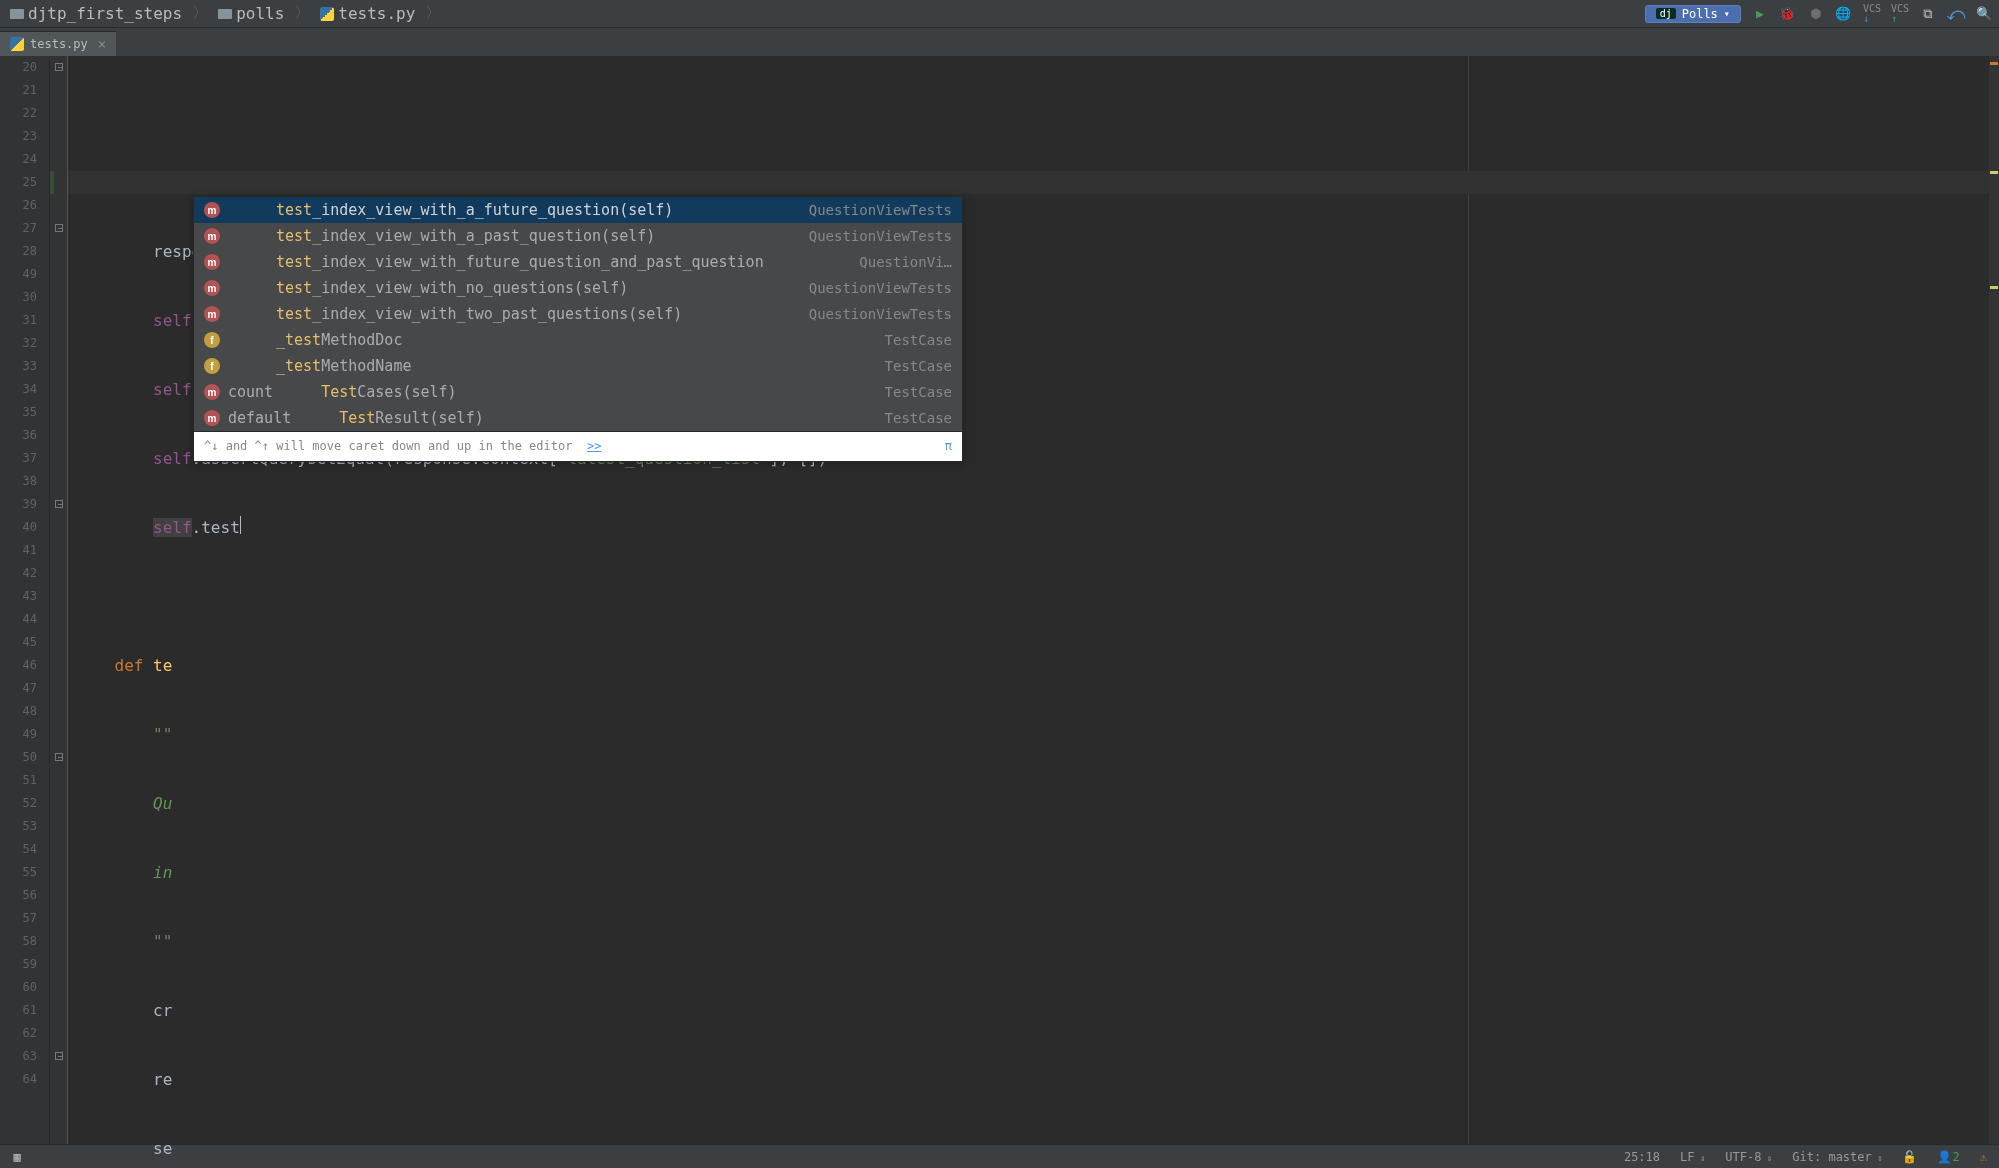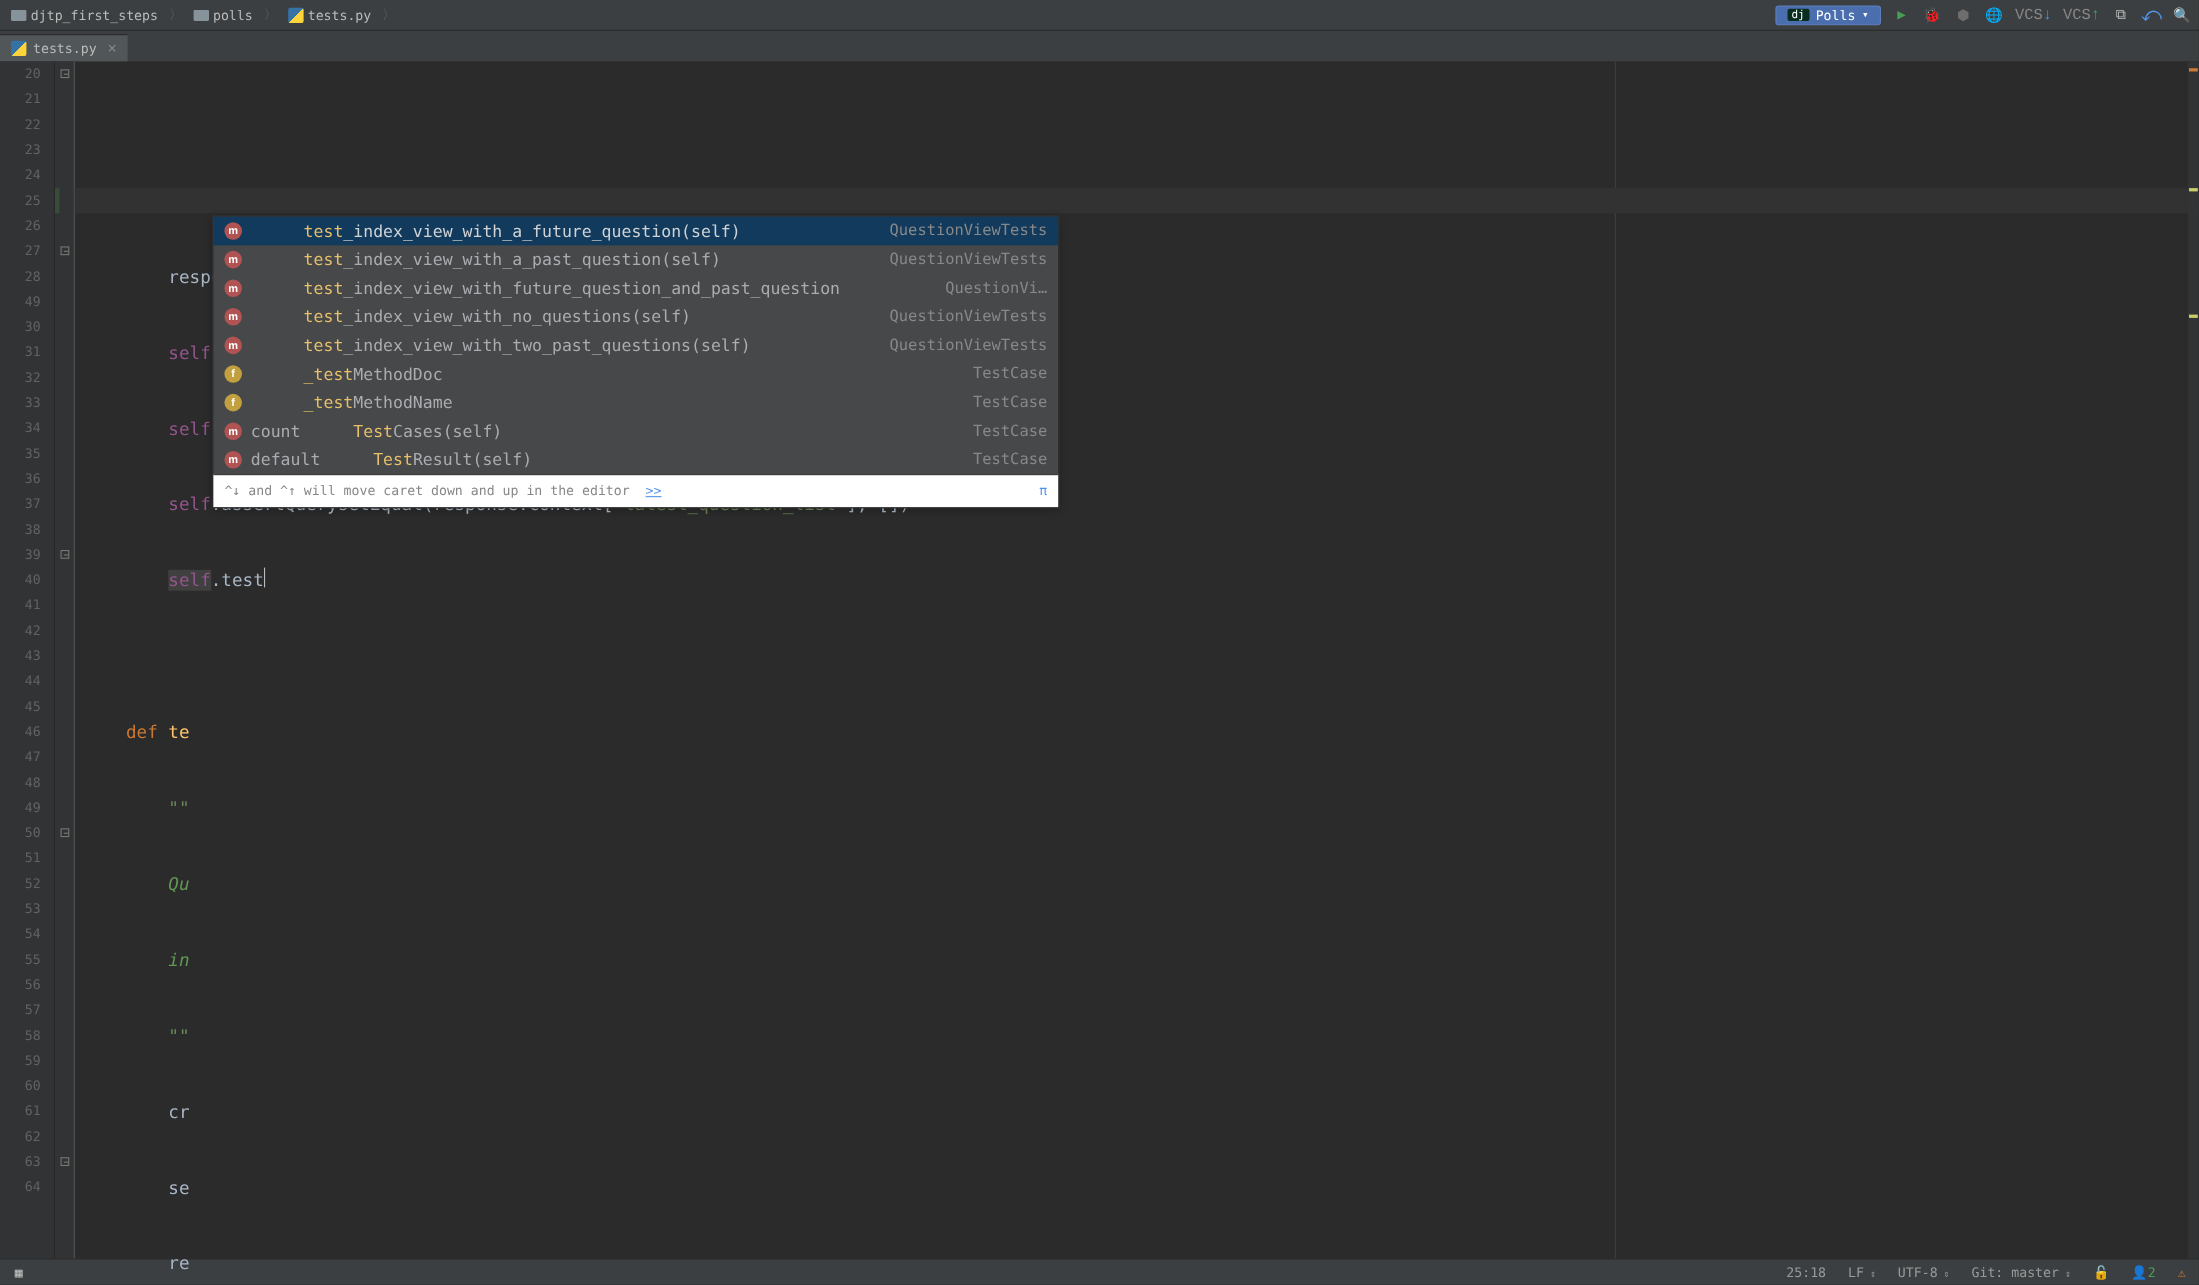--- a/index.html
+++ b/index.html
@@ -20,21 +20,21 @@
   border-bottom: 1px solid #282828;
   display: flex;
   align-items: center;
   padding: 0 6px;
   justify-content: space-between;
 }
 .breadcrumb {
   display: flex;
   align-items: center;
   gap: 4px;
-  font-size: 12px;
+  font-size: 16px;
   color: #bbbbbb;
 }
 .bc-item {
   display: flex;
   align-items: center;
   gap: 4px;
   padding: 2px 4px;
 }
 .bc-sep { color: #666; margin: 0 2px; }
 .folder-icon {
@@ -76,26 +76,25 @@
 .tool-icon {
   width: 18px; height: 18px;
   display: inline-flex;
   align-items: center;
   justify-content: center;
   color: #bbbbbb;
 }
 .play-icon { color: #499c54; }
 .bug-icon { color: #499c54; }
 .vcs-label {
-  font-size: 14px;
+  font-size: 10px;
   color: #888;
   display: flex;
-  flex-direction: row;
+  flex-direction: column;
   line-height: 1;
-  font-family: Liberation Mono, monospace;
 }
 .tab-bar {
   height: 28px;
   background: #3c3f41;
   display: flex;
   align-items: flex-end;
 }
 .file-tab {
   display: flex;
   align-items: center;
@@ -387,22 +386,22 @@
     <div class="code-line"><span>        </span><span class="k-self">self</span><span>.assertContains(response, </span><span class="k-str">"No polls are available."</span><span>)</span></div>
     <div class="code-line"><span>        </span><span class="k-self">self</span><span>.assertQuerysetEqual(response.context[</span><span class="k-str">'latest_question_list'</span><span>], [])</span></div>
     <div class="code-line"><span>        </span><span class="k-self" style="background:#404040">self</span><span>.test</span><span class="caret"></span></div>
     <div class="code-line"></div>
     <div class="code-line"><span class="k-def">    def </span><span class="k-func">te</span></div>
     <div class="code-line"><span class="k-str">        ""</span></div>
     <div class="code-line"><span class="k-comment">        Qu</span></div>
     <div class="code-line"><span class="k-comment">        in</span></div>
     <div class="code-line"><span class="k-str">        ""</span></div>
     <div class="code-line"><span>        cr</span></div>
+    <div class="code-line"><span>        re</span></div>
     <div class="code-line"><span>        se</span></div>
-    <div class="code-line"><span>        re</span></div>
     
     
     
     
     
     
     
     
     
     

